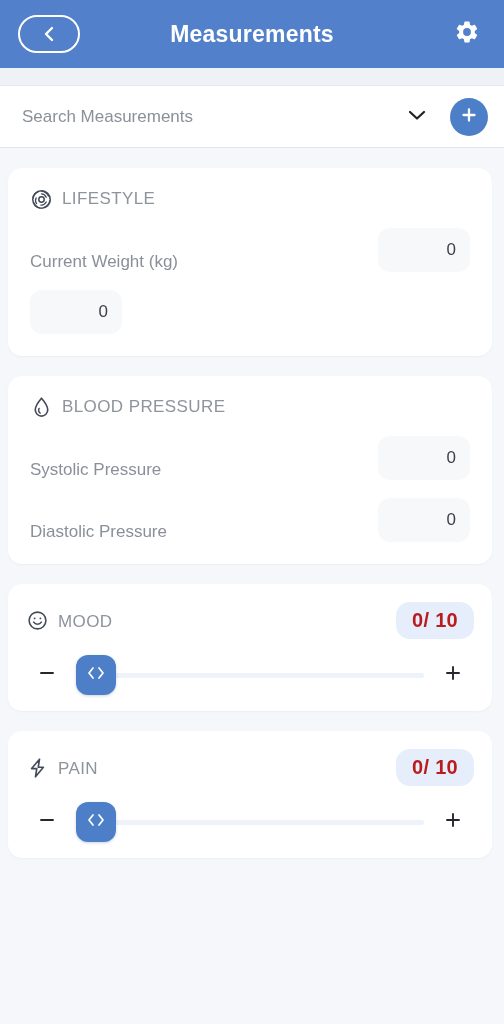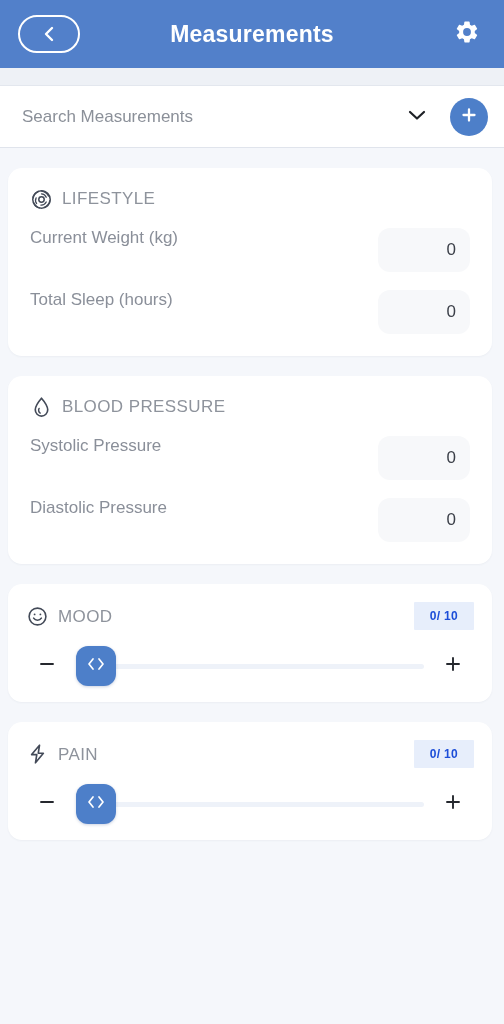--- a/index.html
+++ b/index.html
@@ -145,21 +145,21 @@
   }
   .card-title {
     font-size: 17px;
     color: #8e939c;
     letter-spacing: .4px;
   }
 
   
   .m-row {
     display: flex;
-    align-items: flex-start;
+    align-items: flex-end;
     margin-top: 18px;
     gap: 18px;
   }
   .m-label {
     font-size: 17px;
     color: #8a8f99;
     flex: 1 1 auto;
   }
   .m-value {
     width: 92px;
@@ -178,25 +178,25 @@
 
   
   .scale-card { padding: 18px 18px 16px 18px; }
   .scale-head {
     display: flex;
     align-items: center;
     justify-content: space-between;
   }
   .scale-badge {
     background: #e7eefb;
-    color: #1d4ed8;
-    font-size: 12px;
+    color: #b91c1c;
+    font-size: 20px;
     font-weight: bold;
     padding: 7px 16px;
-    border-radius: 1px;
+    border-radius: 14px;
     letter-spacing: .3px;
   }
   .slider-row {
     display: flex;
     align-items: center;
     margin-top: 16px;
     padding: 0 6px;
   }
   .step-btn {
     width: 30px;
@@ -312,21 +312,20 @@
       </span>
       <span class="card-title">LIFESTYLE</span>
     </div>
 
     <div class="m-row">
       <span class="m-label">Current Weight (kg)</span>
       <input class="m-value" type="text" value="0" style="">
     </div>
 
     <div class="m-row">
-      <span class="m-label">Total Sleep (hours)</span>
       <input class="m-value" type="text" value="0" style="">
     </div>
   </div>
 
   <div class="card">
     <div class="card-head">
       <span class="card-icon">
         <svg width="19" height="22" viewBox="0 0 20 24" fill="none">
           <path d="M10 2.4 C10 2.4 3.2 10.2 3.2 15.1 A6.8 6.8 0 0 0 16.8 15.1
                    C16.8 10.2 10 2.4 10 2.4 Z" stroke="#434a58" stroke-width="1.8" stroke-linejoin="round"></path>

